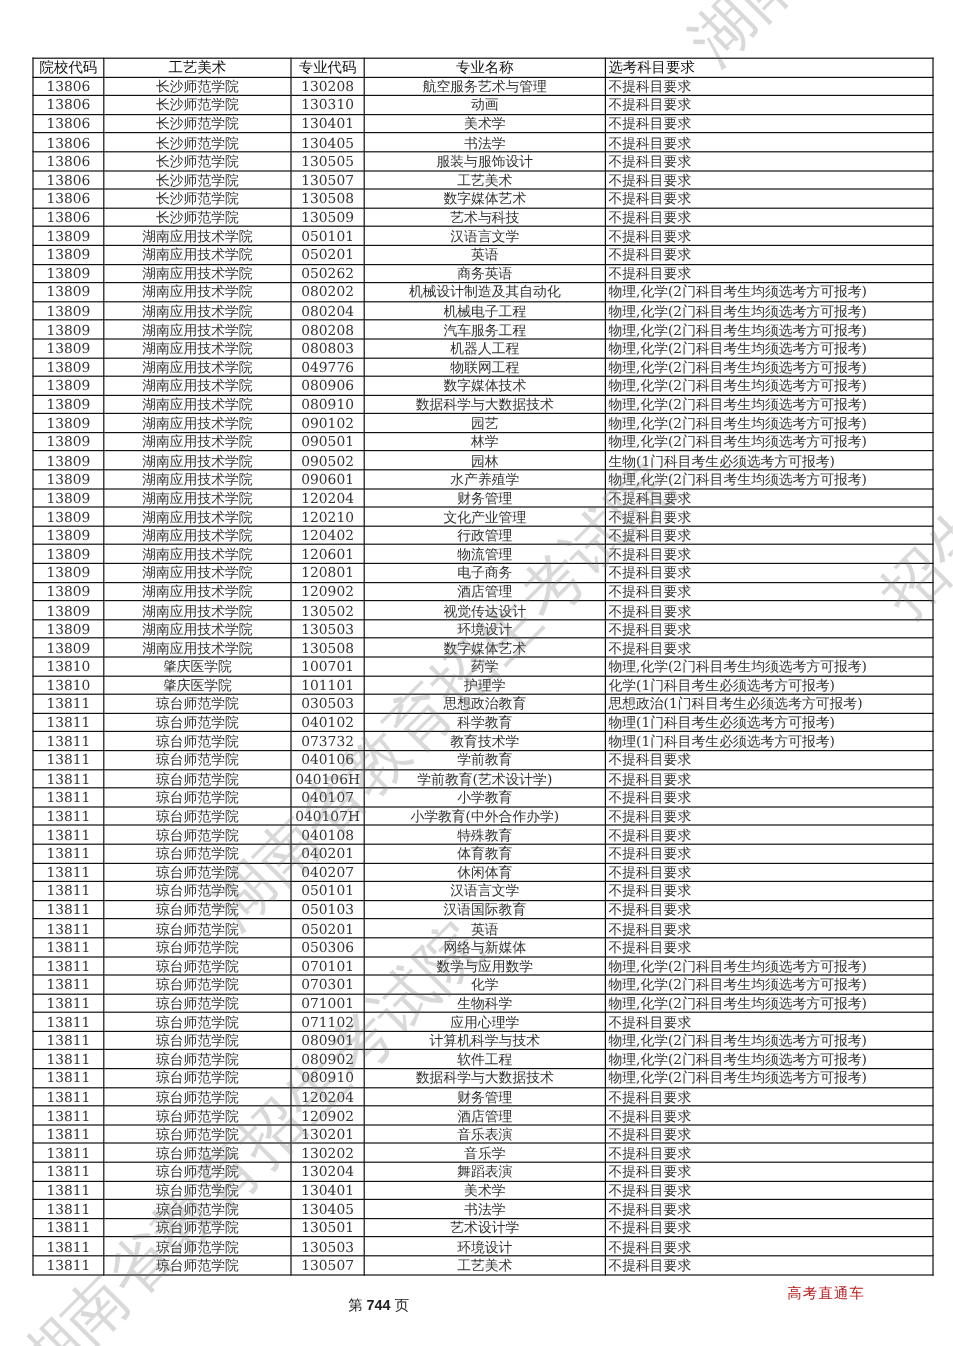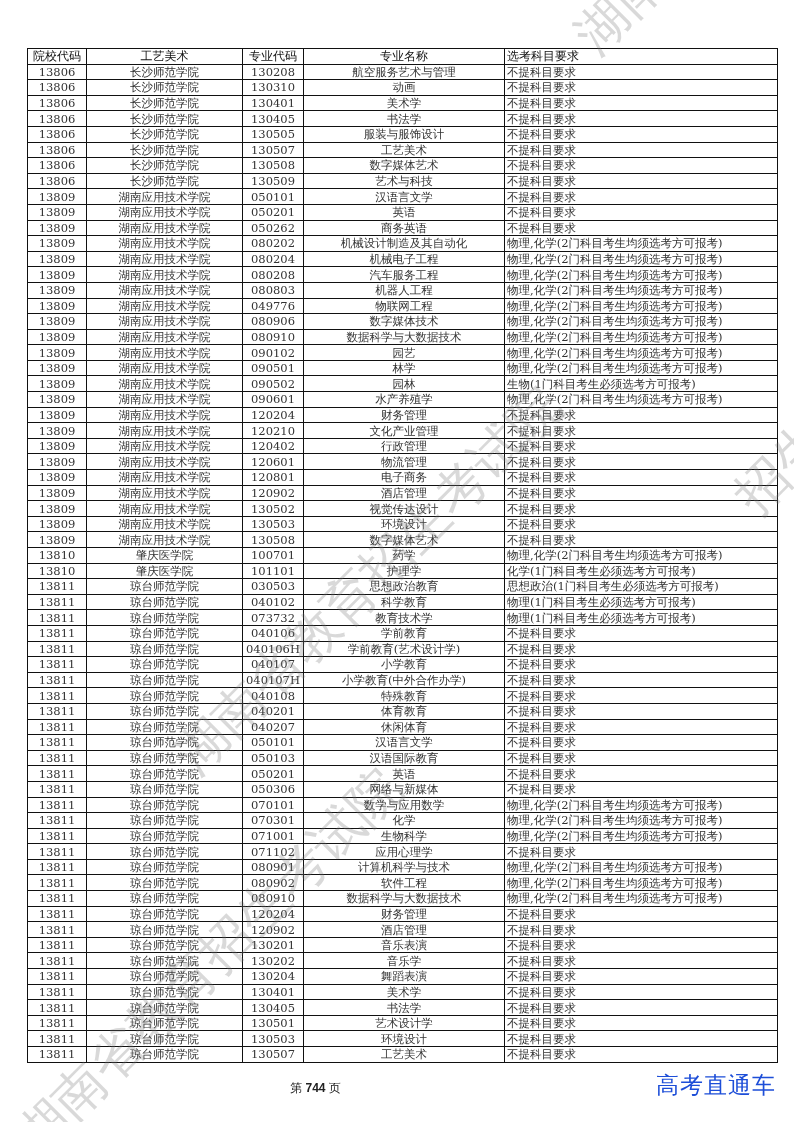--- a/index.html
+++ b/index.html
@@ -8,21 +8,21 @@
   .page-table th, .page-table td { border: 1.4px solid #111; padding: 0; height: 14.6px; line-height: 14px; font-size: 11.5px; white-space: nowrap; overflow: hidden; }
   .page-table th { font-family: "DejaVu Sans", "Liberation Sans", sans-serif; font-weight: normal; font-size: 12px; color: #111; text-align: center; }
   .page-table td { color: #333; }
   .c-code { width: 58px; text-align: center; }
   .c-school { width: 155px; text-align: center; }
   .c-major-code { width: 60px; text-align: center; }
   .c-major { width: 200px; text-align: center; }
   .c-req { width: 270px; text-align: left; padding-left: 2px !important; }
   .page-footer { position: absolute; top: 1080px; left: 0; width: 631px; text-align: center; font-family: "Liberation Sans", sans-serif; font-size: 12px; color: #222; }
   .page-footer b { font-weight: bold; }
-  .brand { position: absolute; left: 656px; top: 1070px; font-family: "DejaVu Sans", sans-serif; font-size: 23px; color: #1d4ed8; letter-spacing: 1px; }
+  .brand { position: absolute; left: 656px; top: 1070px; font-family: "DejaVu Sans", sans-serif; font-size: 12px; color: #b91c1c; letter-spacing: 1px; }
   .watermark { position: absolute; font-family: "DejaVu Sans", sans-serif; color: rgba(120,120,120,0.28); font-size: 52px; white-space: nowrap; pointer-events: none; transform-origin: left top; }
 </style>
 </head>
 <body>
 
 <table class="page-table">
   <thead>
     <tr>
       <th class="c-code">院校代码</th>
       <th class="c-school">工艺美术</th>

